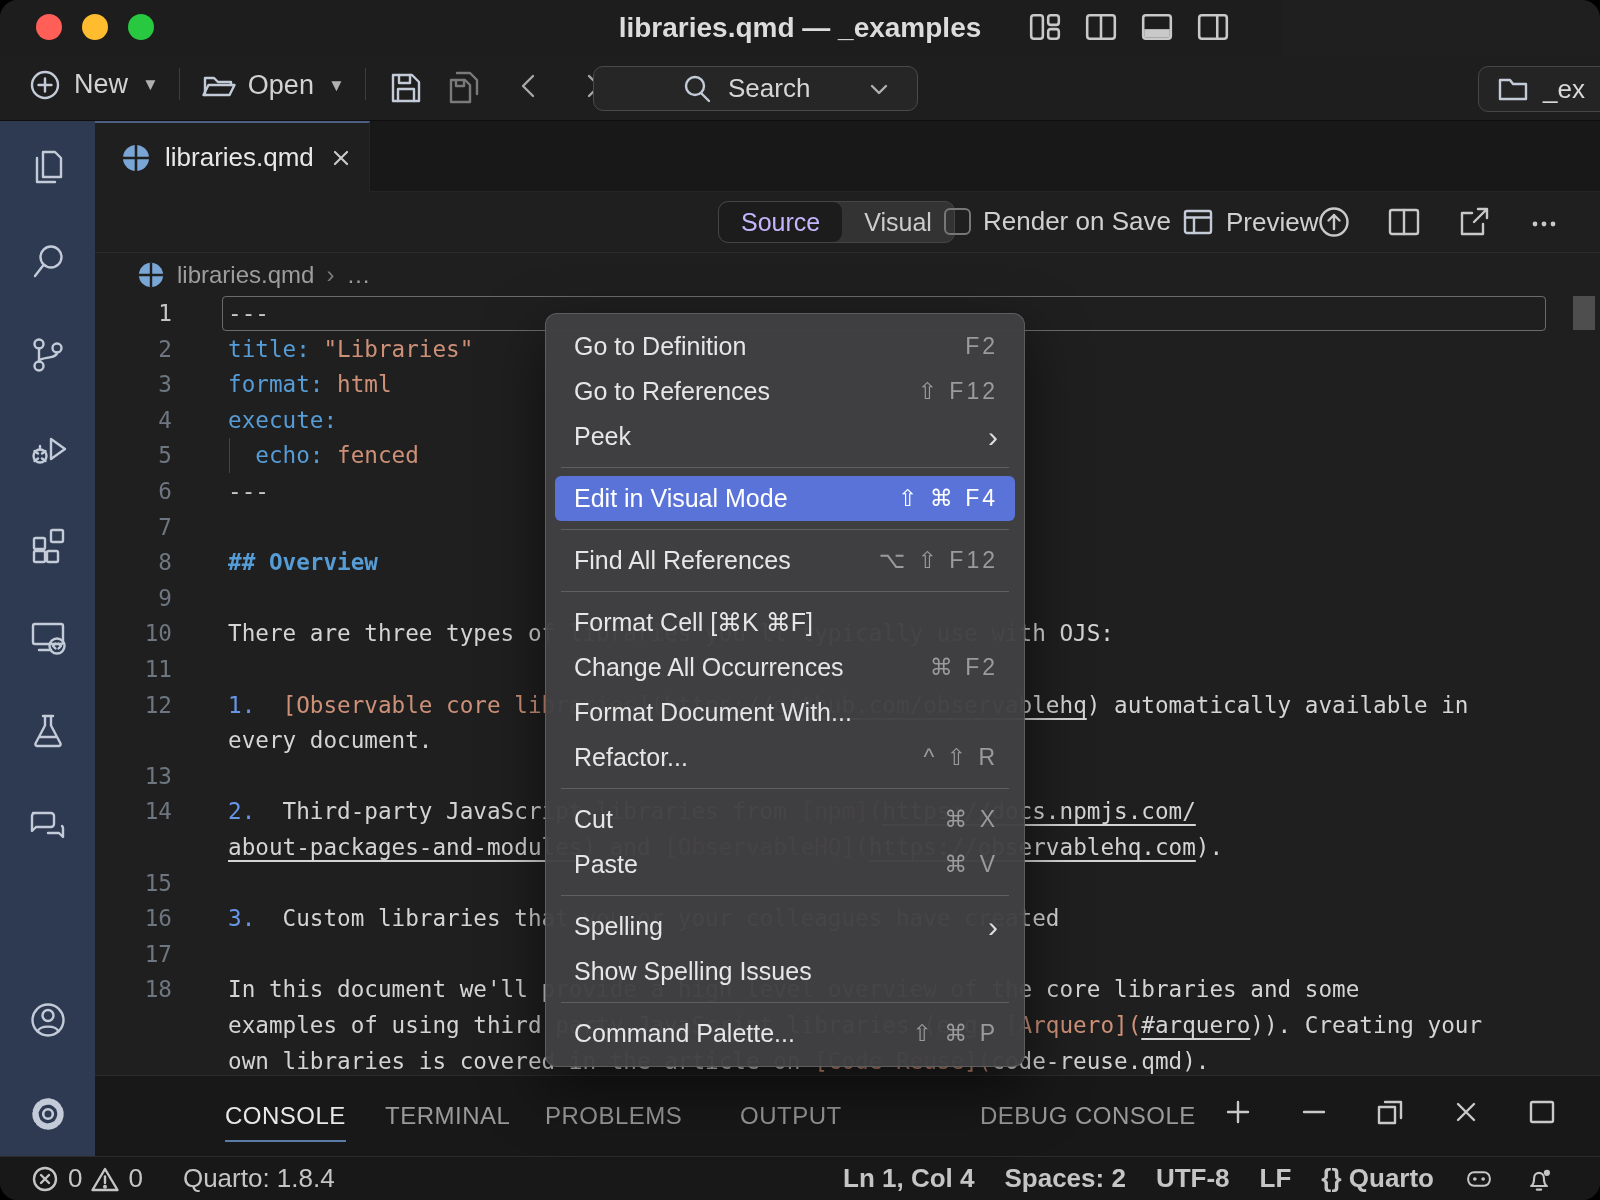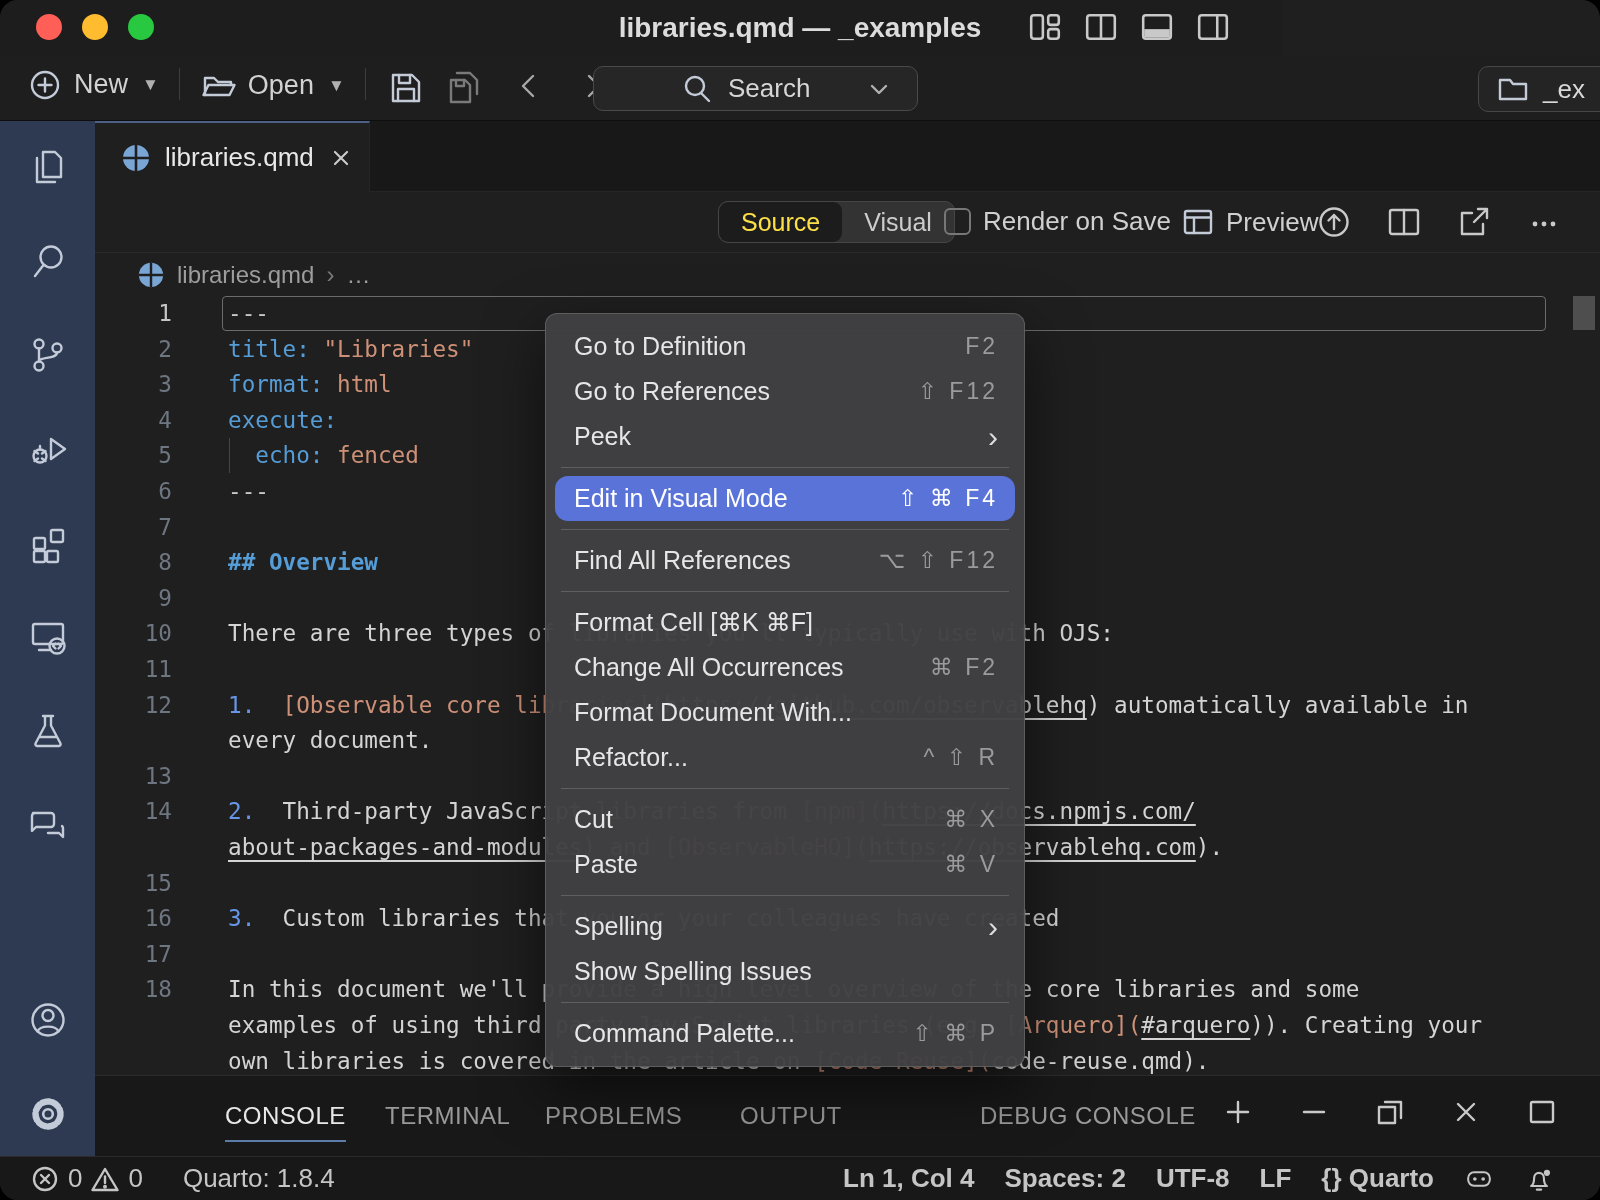--- a/index.html
+++ b/index.html
@@ -55,21 +55,21 @@
     border-top:2px solid #4e5f85;border-right:1px solid #252525;display:flex;align-items:center;
     padding:0 18px 0 26px;gap:14px;}
   .tab .label{color:#e8e8e8;font-size:26px;flex:1;}
 
   
   #editor-head{position:absolute;left:95px;top:192px;width:1505px;height:61px;background:var(--bg-editor);
     border-bottom:1px solid var(--border);}
   #mode-toggle{position:absolute;left:623px;top:9px;height:42px;background:#333333;border:1px solid #454545;
     border-radius:10px;display:flex;align-items:stretch;overflow:hidden;}
   #mode-toggle .seg{font-size:25px;display:flex;align-items:center;padding:0 22px;color:#cccccc;}
-  #mode-toggle .seg.active{background:#1c1c1c;color:#fde047;border-radius:9px;}
+  #mode-toggle .seg.active{background:#1c1c1c;color:#c4b5fd;border-radius:9px;}
   #render-checkbox{position:absolute;left:849px;top:16px;width:27px;height:27px;border:2px solid #777;
     border-radius:6px;background:transparent;}
   #render-label{position:absolute;left:888px;top:14px;font-size:26px;color:#d0d0d0;}
   #preview-btn{position:absolute;left:1086px;top:13px;display:flex;align-items:center;gap:11px;
     color:#d0d0d0;font-size:26px;}
   #head-icons{position:absolute;right:38px;top:12px;display:flex;gap:34px;align-items:center;}
   #head-icons .i{width:36px;height:36px;color:#c9c9c9;}
 
   
   #breadcrumb{position:absolute;left:95px;top:253px;width:1505px;height:43px;background:var(--bg-editor);
@@ -108,21 +108,21 @@
   .status-item{display:flex;align-items:center;gap:8px;white-space:pre;}
   .status-item .i{width:30px;height:30px;color:#c5c5c5;}
 
   
   #context-menu{position:absolute;left:545px;top:313px;width:480px;background:rgba(64,64,66,.97);
     border:1px solid rgba(130,130,130,.45);border-radius:12px;padding:10px 0;z-index:50;
     box-shadow:0 22px 60px rgba(0,0,0,.55);}
   .menu-item{height:45px;display:flex;align-items:center;padding:0 26px 0 28px;font-size:25px;color:#e6e6e6;}
   .menu-item .shortcut{margin-left:auto;color:#9b9b9b;font-size:23px;letter-spacing:3px;white-space:pre;}
   .menu-item .subarrow{margin-left:auto;color:#dcdcdc;font-size:30px;line-height:1;}
-  .menu-item.highlighted{background:var(--accent);border-radius:13px;margin:0 9px;
+  .menu-item.highlighted{background:var(--accent);border-radius:6px;margin:0 9px;
     padding:0 17px 0 19px;color:#ffffff;}
   .menu-item.highlighted .shortcut{color:#ffffff;}
   .menu-sep{height:1px;background:rgba(255,255,255,.17);margin:8px 15px;}
 </style>
 </head>
 <body>
 
 <div id="window">
 
   <div id="titlebar">

